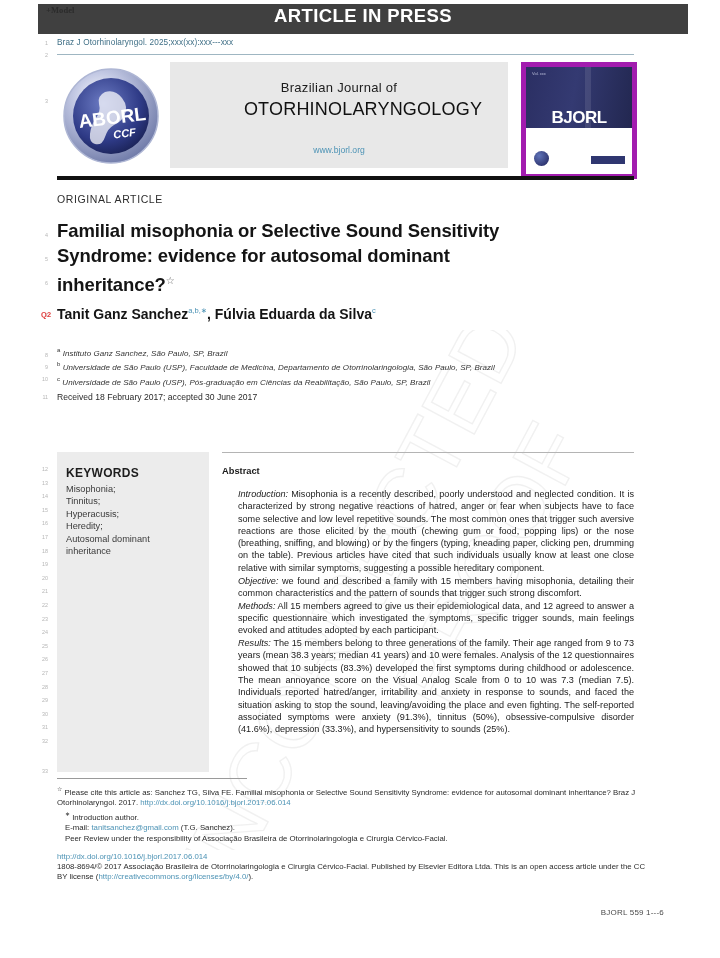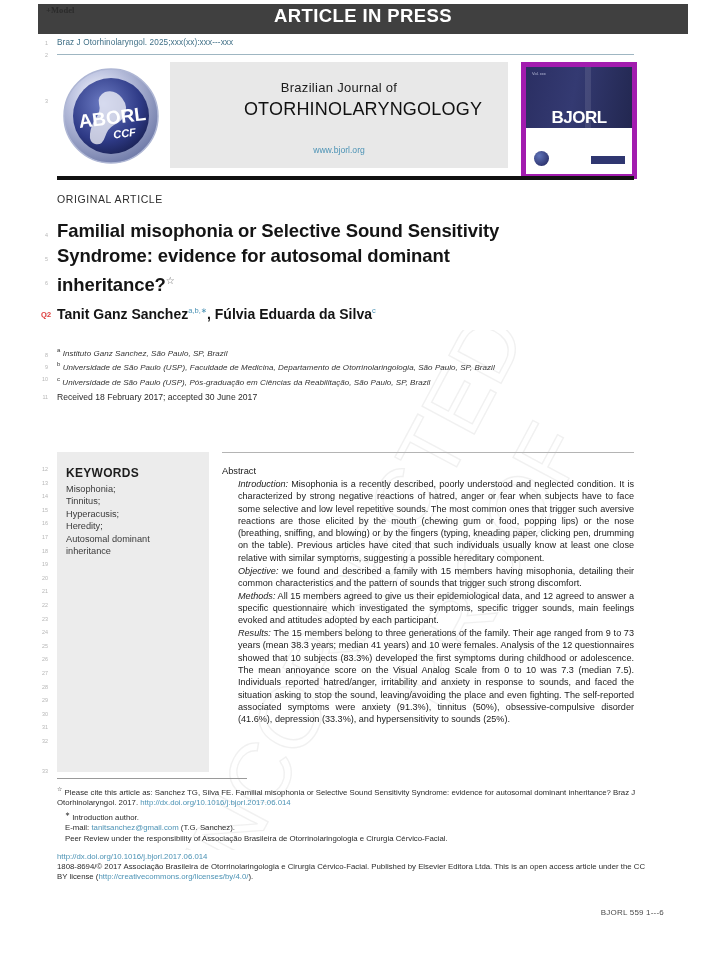--- a/index.html
+++ b/index.html
@@ -334,23 +334,23 @@
     background: #b4b4b4;
   }
   .abs-wrap {
     position: absolute;
     left: 222px;
     top: 466px;
     width: 412px;
   }
   .abs-head {
     font-size: 9.3px;
-    font-weight: 400;
+    font-weight: 700;
     color: #1a1a1a;
-    margin-bottom: 2px;
+    margin-bottom: 12px;
   }
   .abs-para {
     font-size: 9.1px;
     line-height: 12.3px;
     color: #222222;
     text-align: justify;
     margin-bottom: 0.5px;
     margin-left: 16px;
   }
   .abs-para i {

